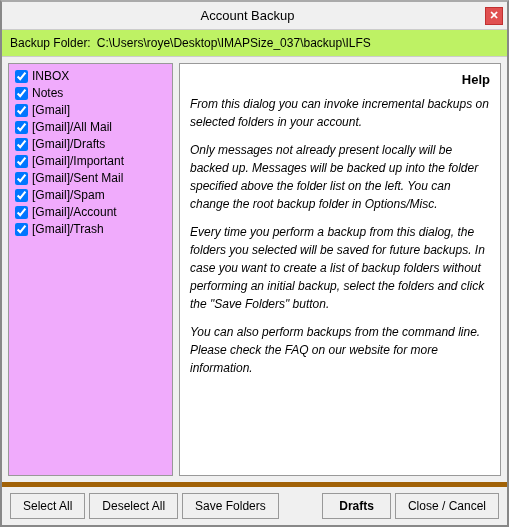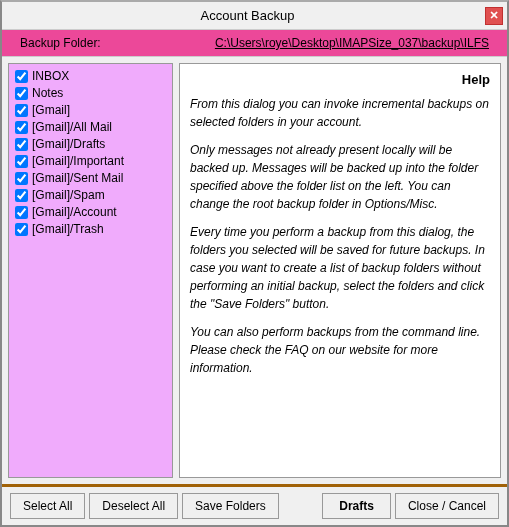--- a/index.html
+++ b/index.html
@@ -49,35 +49,33 @@
       font-size: 11px;
       display: flex;
       align-items: center;
       justify-content: center;
       cursor: pointer;
       font-weight: bold;
     }
     .backup-folder-row {
       display: flex;
       align-items: center;
-      padding: 6px 18px;
-      background: #ec4899;
+      padding: 6px 8px;
+      background: #bef264;
       border-bottom: 1px solid #ccc;
       font-size: 12px;
-      justify-content: space-between;
     }
     .backup-folder-label {
       font-weight: normal;
       margin-right: 6px;
       white-space: nowrap;
     }
     .backup-folder-path {
       font-size: 12px;
       color: #000;
-      text-decoration: underline;
     }
     .main-content {
       display: flex;
       flex: 1;
       overflow: hidden;
       padding: 6px;
       gap: 6px;
     }
     .folder-list-panel {
       width: 165px;
@@ -127,21 +125,21 @@
       margin-bottom: 10px;
       line-height: 1.5;
       font-style: italic;
     }
     .button-bar {
       display: flex;
       align-items: center;
       justify-content: space-between;
       padding: 6px 8px;
       background: #f0f0f0;
-      border-top: 3px solid #a16207;
+      border-top: 5px solid #a16207;
       gap: 4px;
     }
     .button-bar-left {
       display: flex;
       gap: 4px;
     }
     .button-bar-right {
       display: flex;
       gap: 4px;
     }

